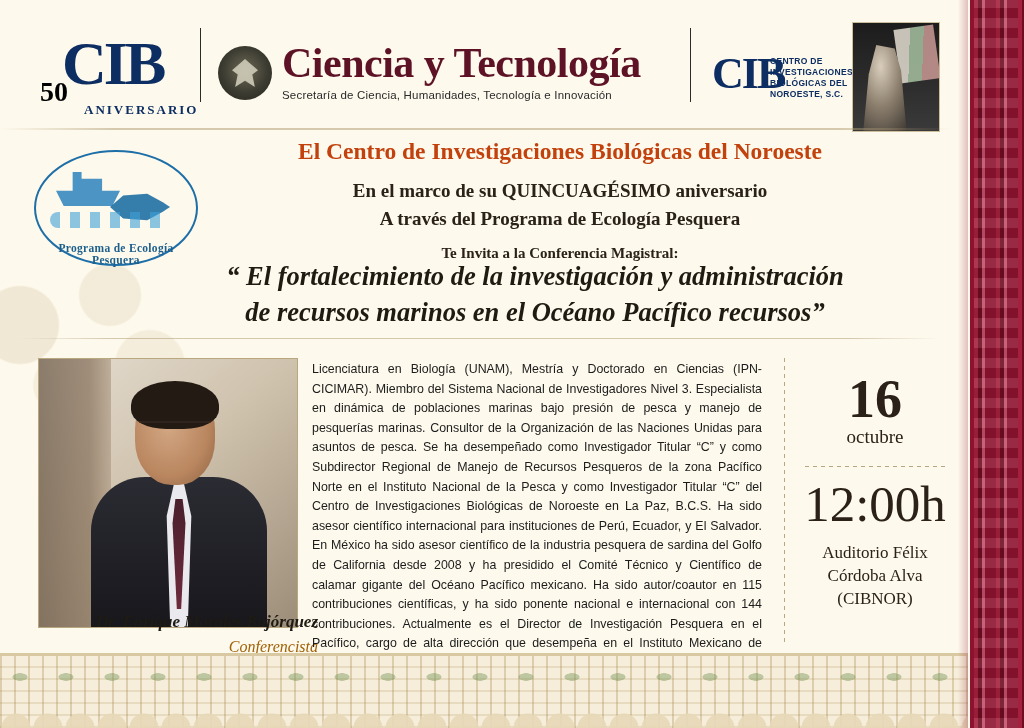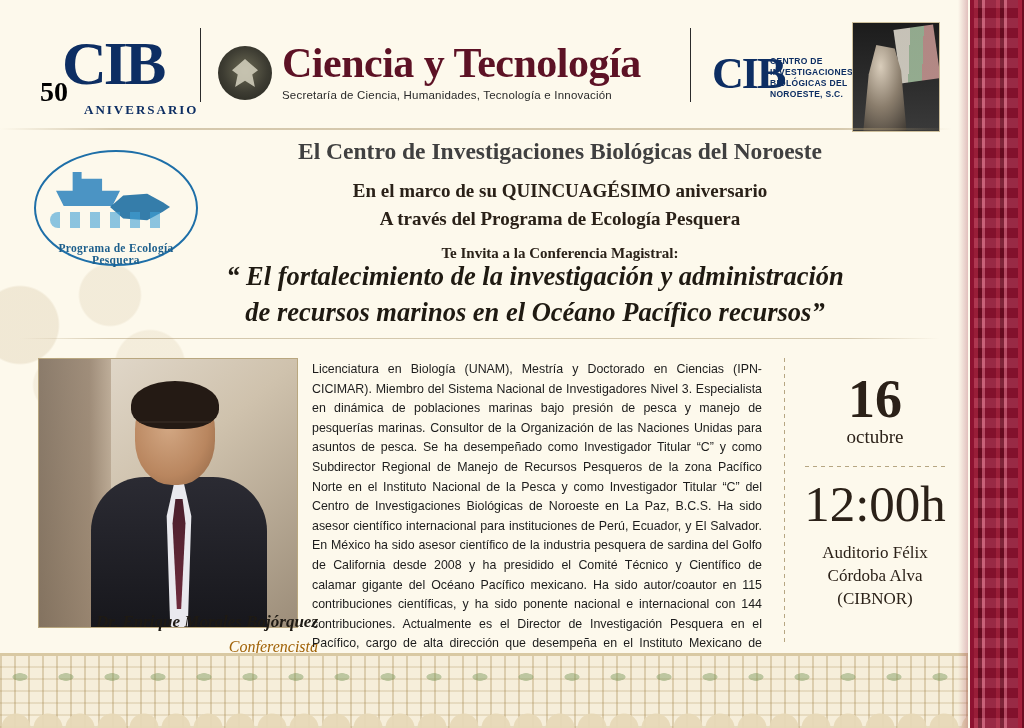--- a/index.html
+++ b/index.html
@@ -286,21 +286,21 @@
   }
   
   .invite {
     position: absolute;
     left: 200px; top: 138px;
     width: 720px;
     text-align: center;
     color: #2a2118;
     font-family: "Liberation Serif", serif;
   }
-  .invite .l1 { font-size: 23.5px; font-weight: bold; color: #404040; }
+  .invite .l1 { font-size: 23.5px; font-weight: bold; color: #c2410c; }
   .invite .l2 { font-size: 19px; font-weight: bold; margin-top: 15px; }
   .invite .l3 { font-size: 19px; font-weight: bold; margin-top: 6px; }
   .invite .l4 { font-size: 15px; font-weight: bold; margin-top: 15px; }
   .conf-title {
     position: absolute;
     left: 140px; top: 258px;
     width: 790px;
     text-align: center;
     font-family: "Liberation Serif", serif;
     font-style: italic;

